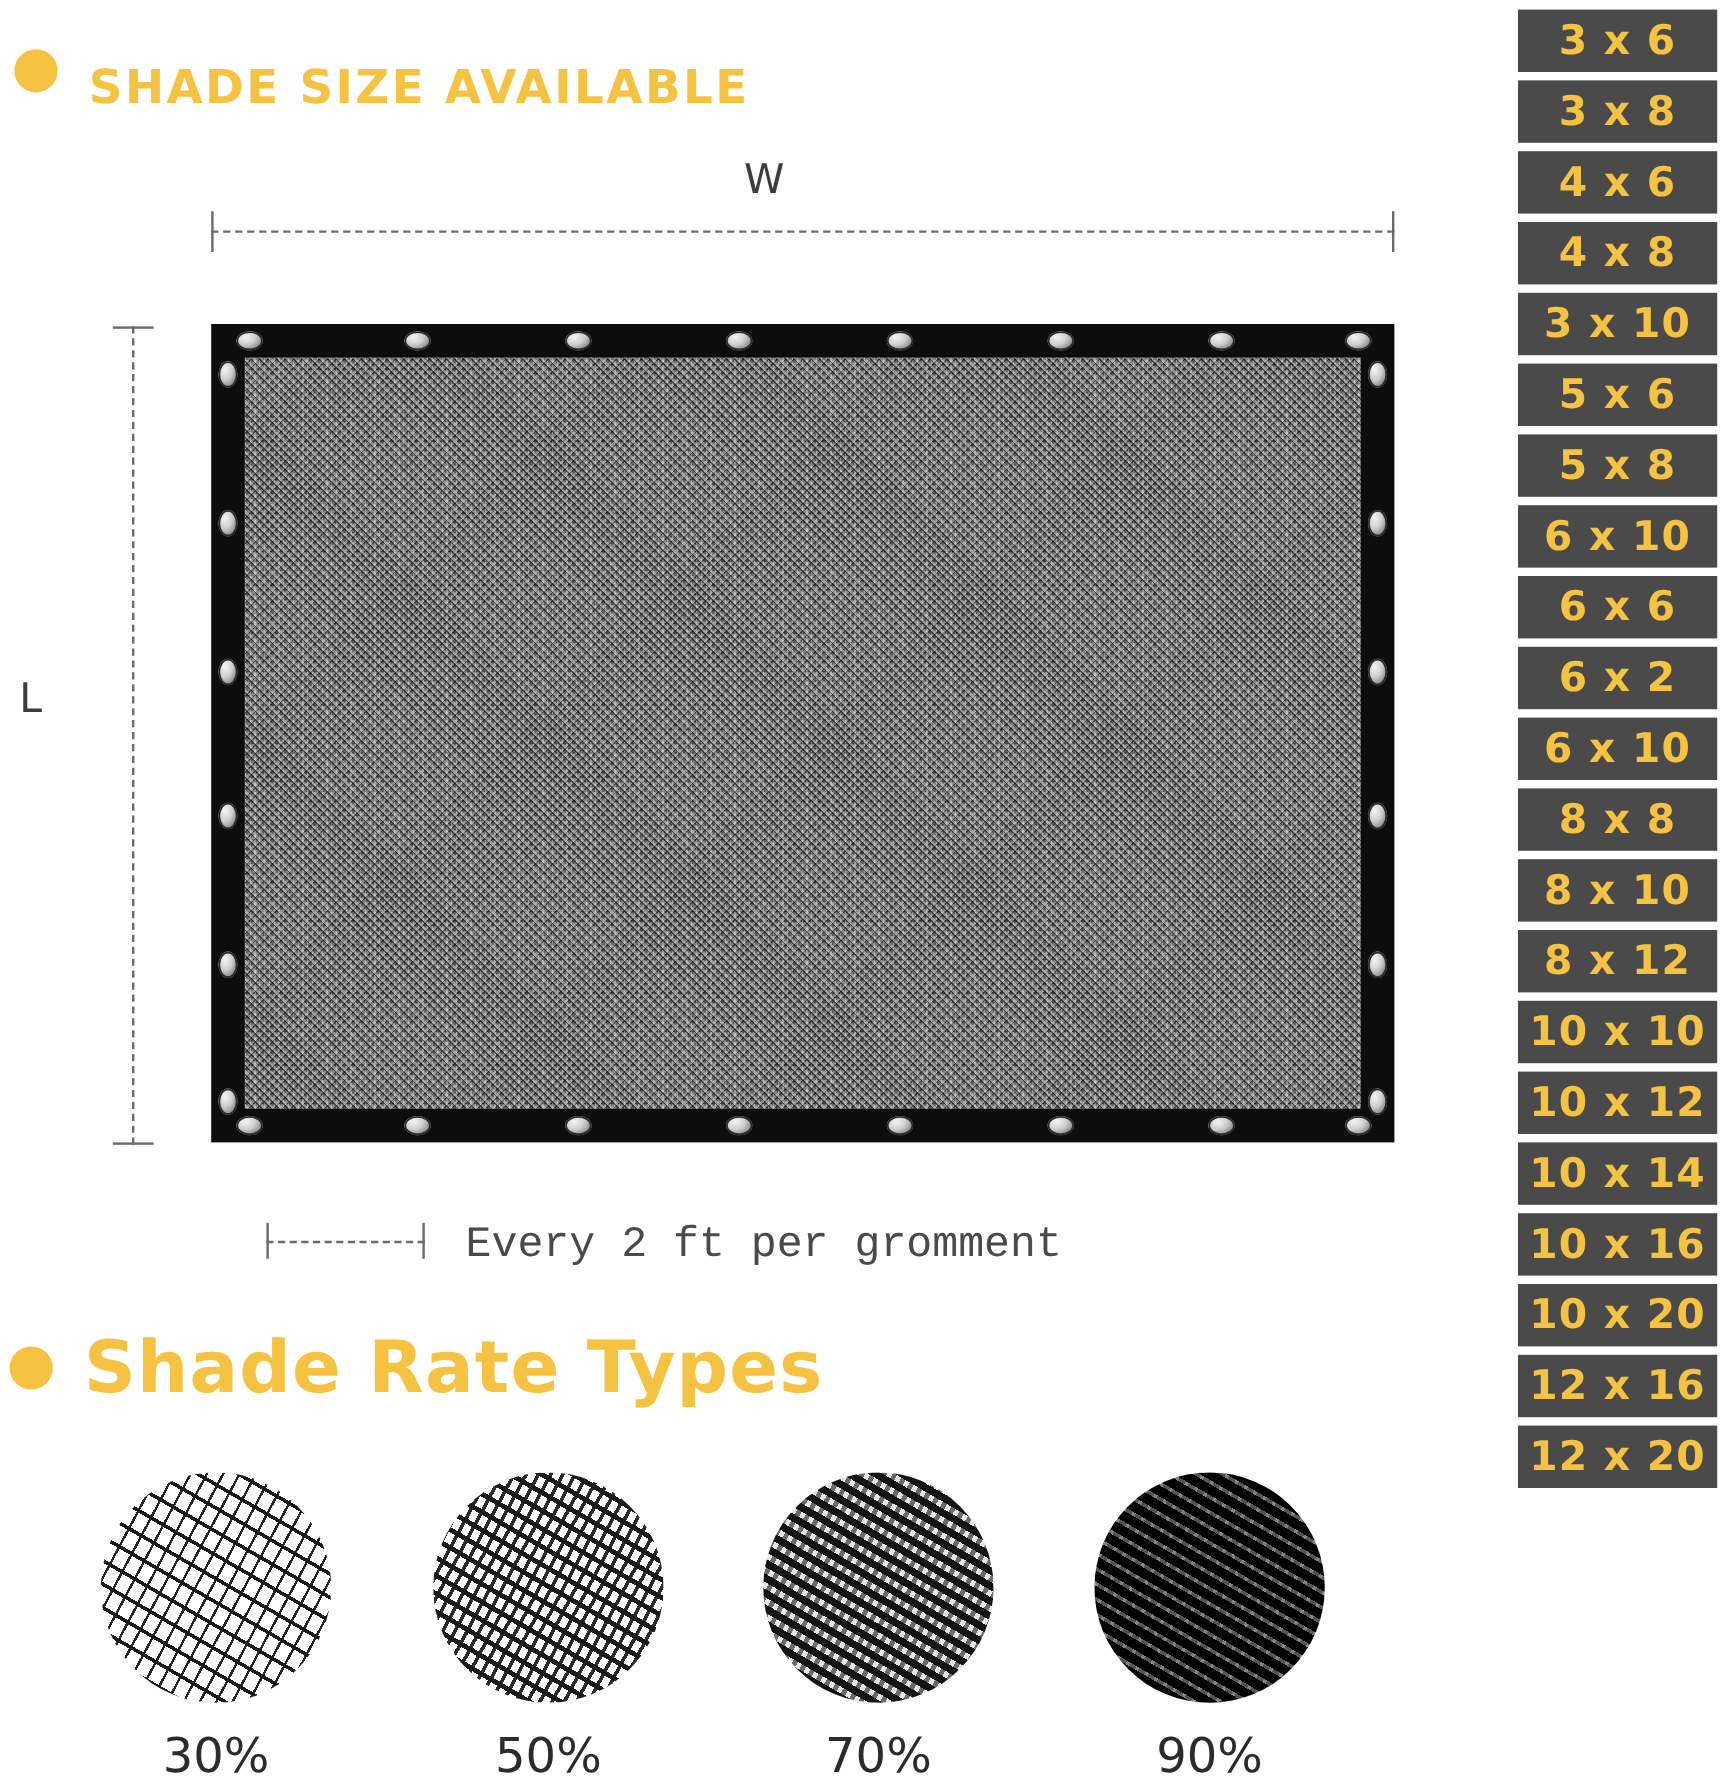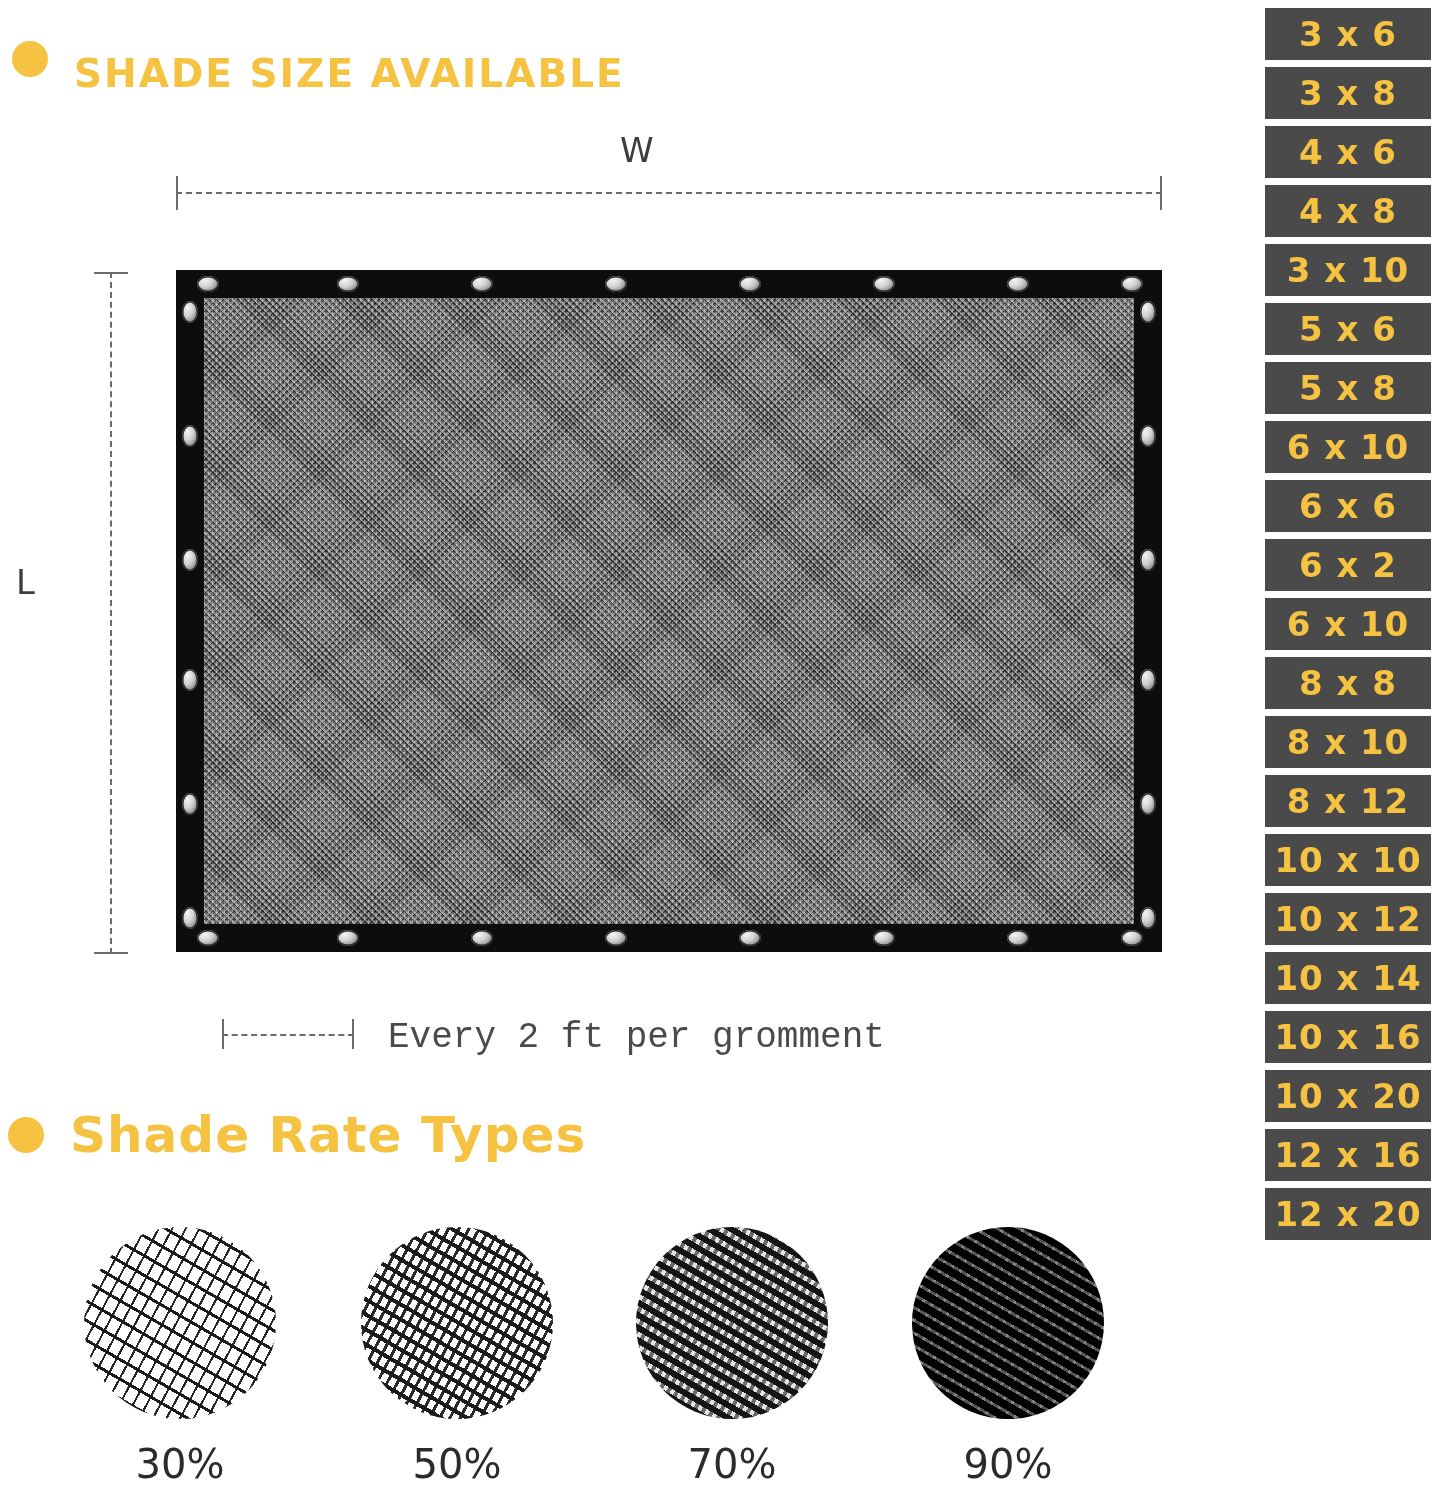--- a/index.html
+++ b/index.html
@@ -31,21 +31,21 @@
   .heading-text {
     margin-left: 26px;
     color: #f5c242;
     font-weight: bold;
     letter-spacing: 1px;
     line-height: 1;
   }
   #heading-main { left: 12px; top: 24px; }
   #heading-main .heading-text { font-size: 39px; letter-spacing: 2px; margin-top: 30px; }
   #heading-rates { left: 8px; top: 1110px; }
-  #heading-rates .heading-text { font-size: 50px; }
+  #heading-rates .heading-text { font-size: 60px; }
 
   
   .panel-wrap {
     position: absolute;
     left: 176px;
     top: 270px;
     width: 986px;
     height: 682px;
   }
   .panel {

